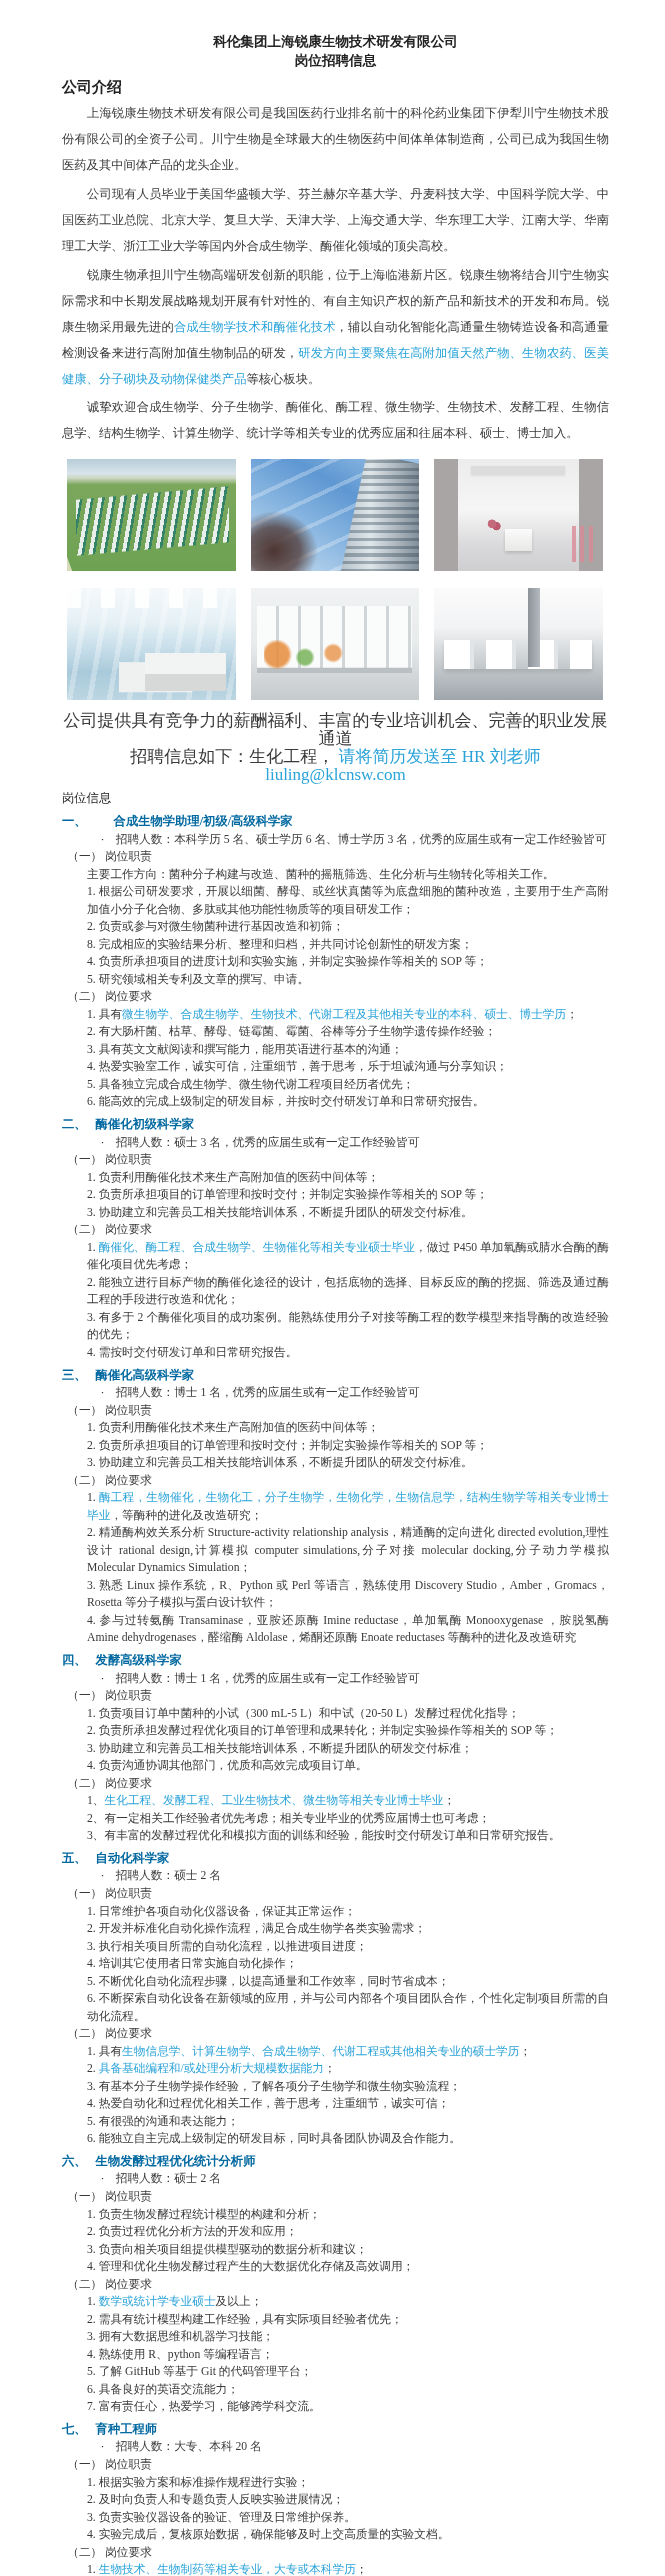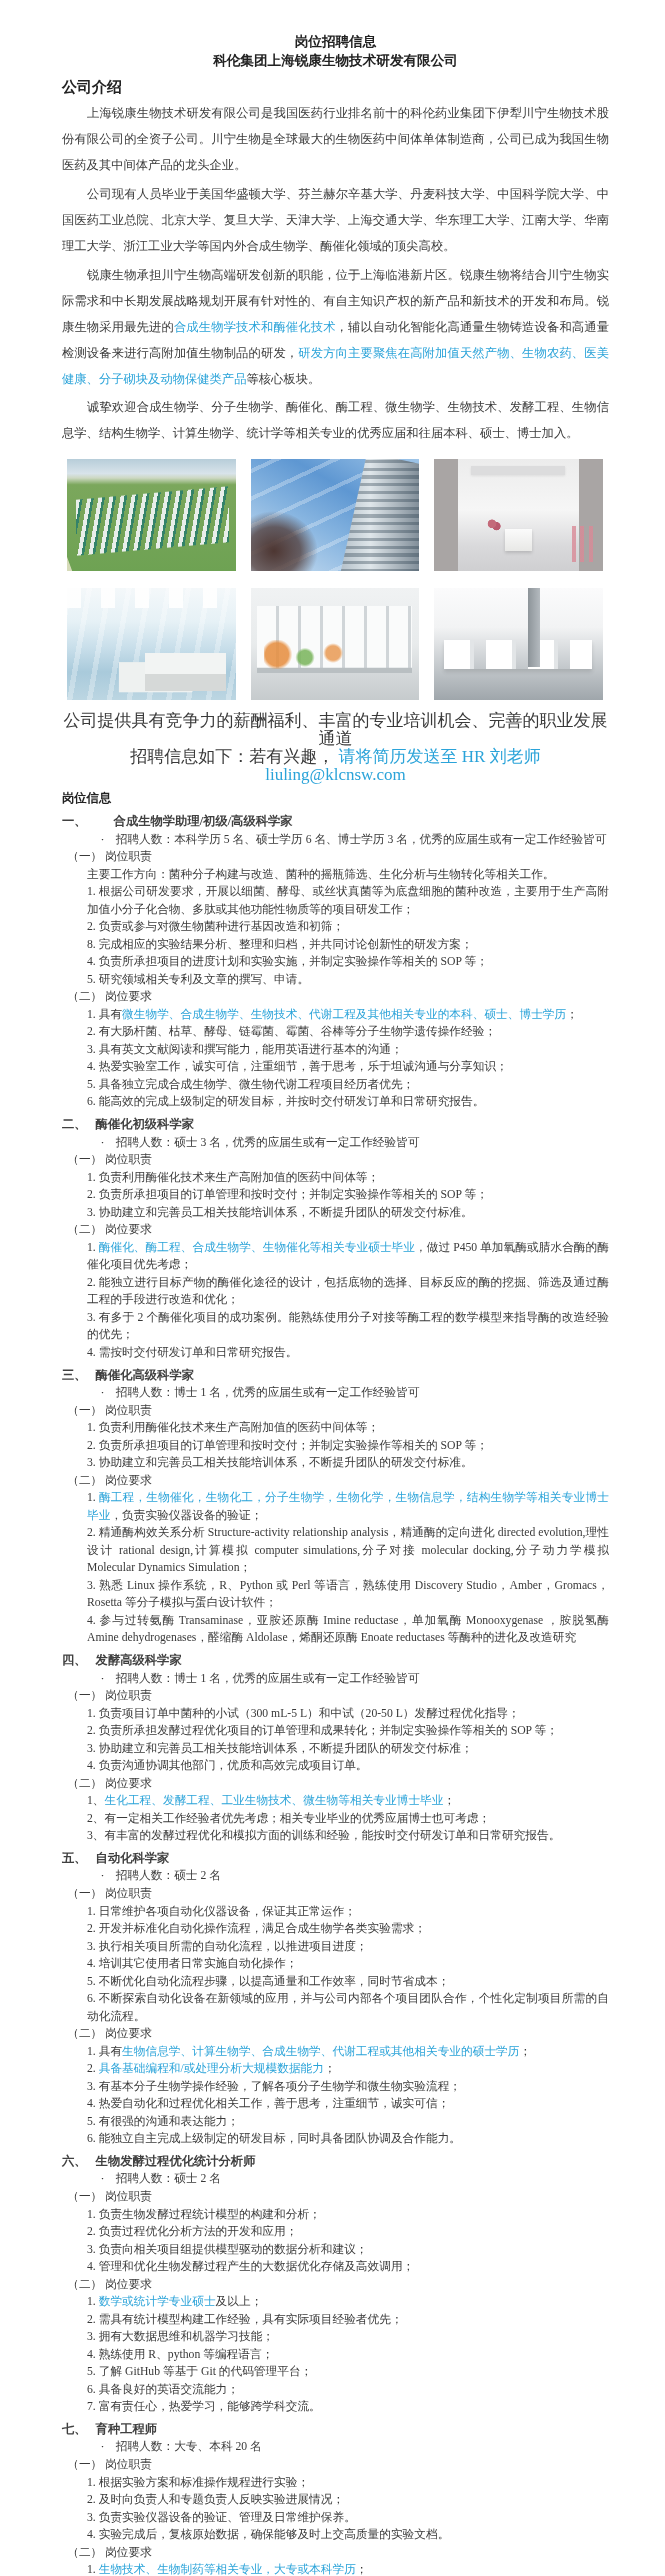--- a/index.html
+++ b/index.html
@@ -59,37 +59,37 @@
                radial-gradient(circle at 64% 45%,rgba(230,140,60,.75) 0 10%,rgba(0,0,0,0) 14%);}
   .ph6{background:linear-gradient(180deg,#fbfbfc 0%,#f2f3f4 35%,#cfd3d6 62%,#9fa6ab 100%);}
   .ph6::before{content:"";position:absolute;left:6%;right:6%;top:46%;height:26%;
     background:repeating-linear-gradient(90deg,#ffffff 0 26px,#e2e5e7 26px 30px,rgba(0,0,0,0) 30px 42px);
     box-shadow:0 2.6px 3.9px rgba(0,0,0,.12);}
   .ph6::after{content:"";position:absolute;left:56%;top:0;width:7%;height:70%;
     background:linear-gradient(90deg,#8d9499,#b4babf);}
   
   .center-line{text-align:center;font-size:17px;line-height:18px;margin:0;}
   
-  .jobs-heading{font-size:12.3px;font-weight:bold;line-height:17.5px;margin:6.5px 0 1.3px;color:#222;}
+  .jobs-heading{font-size:12.3px;font-weight:normal;line-height:17.5px;margin:6.5px 0 1.3px;color:#222;}
   .job{margin:0;}
-  .job-heading{color:#404040;font-size:12.3px;font-weight:bold;line-height:17.5px;margin:5.2px 0 0;}
+  .job-heading{color:#0369a1;font-size:12.3px;font-weight:bold;line-height:17.5px;margin:5.2px 0 0;}
   .job-heading .num{margin-right:9px;}
   .job-heading .num.wide{margin-right:27px;}
   .bullet-line{padding-left:39px;font-size:11.7px;line-height:17.5px;}
   .bullet-line .dot{margin-right:11.7px;font-weight:bold;font-size:9px;vertical-align:1.3px;}
   .sub-label{padding-left:5.2px;font-size:11.7px;line-height:17.5px;}
   .item{padding-left:25px;font-size:11.7px;line-height:17.5px;text-align:justify;}
 </style>
 </head>
 <body>
 
 <div class="page">
 
+  <h1 class="doc-title">科伦集团上海锐康生物技术研发有限公司</h1>
   <h1 class="doc-title">岗位招聘信息</h1>
-  <h1 class="doc-title">科伦集团上海锐康生物技术研发有限公司</h1>
 
   <h2 class="intro-heading">公司介绍</h2>
 
   <p class="intro"><span>上海锐康生物技术研发有限公司是我国医药行业排名前十的科伦药业集团下伊犁川宁生物技术股份有限公司的全资子公司。川宁生物是全球最大的生物医药中间体单体制造商，公司已成为我国生物医药及其中间体产品的龙头企业。</span></p>
   <p class="intro"><span>公司现有人员毕业于美国华盛顿大学、芬兰赫尔辛基大学、丹麦科技大学、中国科学院大学、中国医药工业总院、北京大学、复旦大学、天津大学、上海交通大学、华东理工大学、江南大学、华南理工大学、浙江工业大学等国内外合成生物学、酶催化领域的顶尖高校。</span></p>
   <p class="intro"><span>锐康生物承担川宁生物高端研发创新的职能，位于上海临港新片区。锐康生物将结合川宁生物实际需求和中长期发展战略规划开展有针对性的、有自主知识产权的新产品和新技术的开发和布局。锐康生物采用最先进的</span><span class="blue">合成生物学技术和酶催化技术</span><span>，辅以自动化智能化高通量生物铸造设备和高通量检测设备来进行高附加值生物制品的研发，</span><span class="blue">研发方向主要聚焦在高附加值天然产物、生物农药、医美健康、分子砌块及动物保健类产品</span><span>等核心板块。</span></p>
   <p class="intro"><span>诚挚欢迎合成生物学、分子生物学、酶催化、酶工程、微生物学、生物技术、发酵工程、生物信息学、结构生物学、计算生物学、统计学等相关专业的优秀应届和往届本科、硕士、博士加入。</span></p>
 
   <div class="photos">
     <div class="photo ph1"></div>
@@ -103,21 +103,21 @@
     </div>
     <div class="photo ph4">
         <i class="bench"></i>
       </div>
     <div class="photo ph5"></div>
     <div class="photo ph6"></div>
   </div>
 
   <p class="center-line">公司提供具有竞争力的薪酬福利、丰富的专业培训机会、完善的职业发展通道</p>
   <p class="center-line">
-    <span>招聘信息如下：若有兴趣，</span>
+    <span>招聘信息如下：生化工程，</span>
     <span class="blue">请将简历发送至 HR 刘老师 </span>
     <span class="blue">liuling@klcnsw.com</span>
   </p>
 
   <h2 class="jobs-heading">岗位信息</h2>
 
   <div>
       <section class="job">
         <h3 class="job-heading"><span class="num wide">一、</span><span class="jt">合成生物学助理/初级/高级科学家</span></h3>
         <div class="bullet-line"><span class="dot">·</span><span>招聘人数：本科学历 5 名、硕士学历 6 名、博士学历 3 名，优秀的应届生或有一定工作经验皆可</span></div>
@@ -150,21 +150,21 @@
         <div class="item"><span>4. 需按时交付研发订单和日常研究报告。</span></div>
       </section>
       <section class="job">
         <h3 class="job-heading"><span class="num">三、</span><span class="jt">酶催化高级科学家</span></h3>
         <div class="bullet-line"><span class="dot">·</span><span>招聘人数：博士 1 名，优秀的应届生或有一定工作经验皆可</span></div>
         <div class="sub-label">（一） 岗位职责</div>
         <div class="item"><span>1. 负责利用酶催化技术来生产高附加值的医药中间体等；</span></div>
         <div class="item"><span>2. 负责所承担项目的订单管理和按时交付；并制定实验操作等相关的 SOP 等；</span></div>
         <div class="item"><span>3. 协助建立和完善员工相关技能培训体系，不断提升团队的研发交付标准。</span></div>
         <div class="sub-label">（二） 岗位要求</div>
-        <div class="item"><span>1. </span><span class="blue">酶工程，生物催化，生物化工，分子生物学，生物化学，生物信息学，结构生物学等相关专业博士毕业</span><span>，负责实验仪器设备的验证；</span></div>
+        <div class="item"><span>1. </span><span class="blue">酶工程，生物催化，生物化工，分子生物学，生物化学，生物信息学，结构生物学等相关专业博士毕业</span><span>，等酶种的进化及改造研究；</span></div>
         <div class="item"><span>2. 精通酶构效关系分析 Structure-activity relationship analysis，精通酶的定向进化 directed evolution,理性设计 rational design,计算模拟 computer simulations,分子对接 molecular docking,分子动力学模拟 Molecular Dynamics Simulation；</span></div>
         <div class="item"><span>3. 熟悉 Linux 操作系统，R、Python 或 Perl 等语言，熟练使用 Discovery Studio，Amber，Gromacs，Rosetta 等分子模拟与蛋白设计软件；</span></div>
         <div class="item"><span>4. 参与过转氨酶 Transaminase，亚胺还原酶 Imine reductase，单加氧酶 Monooxygenase ，胺脱氢酶 Amine dehydrogenases，醛缩酶 Aldolase，烯酮还原酶 Enoate reductases 等酶种的进化及改造研究</span></div>
       </section>
       <section class="job">
         <h3 class="job-heading"><span class="num">四、</span><span class="jt">发酵高级科学家</span></h3>
         <div class="bullet-line"><span class="dot">·</span><span>招聘人数：博士 1 名，优秀的应届生或有一定工作经验皆可</span></div>
         <div class="sub-label">（一） 岗位职责</div>
         <div class="item"><span>1. 负责项目订单中菌种的小试（300 mL-5 L）和中试（20-50 L）发酵过程优化指导；</span></div>
         <div class="item"><span>2. 负责所承担发酵过程优化项目的订单管理和成果转化；并制定实验操作等相关的 SOP 等；</span></div>

